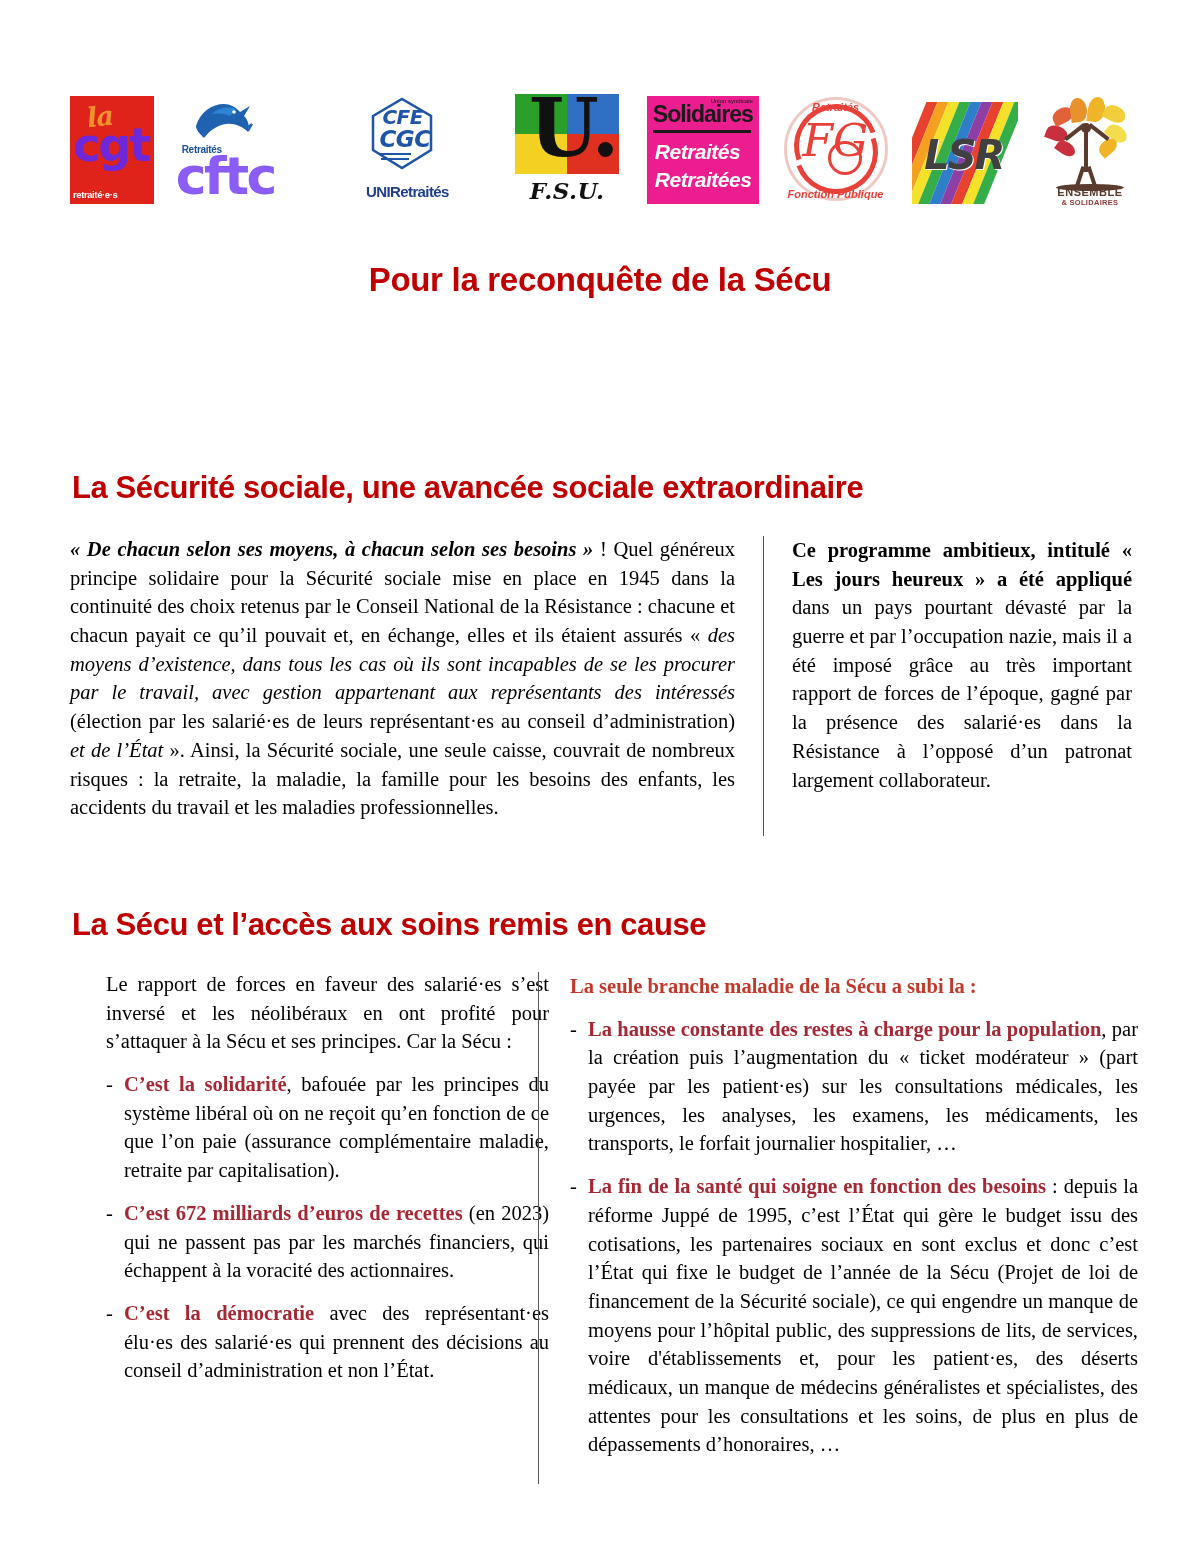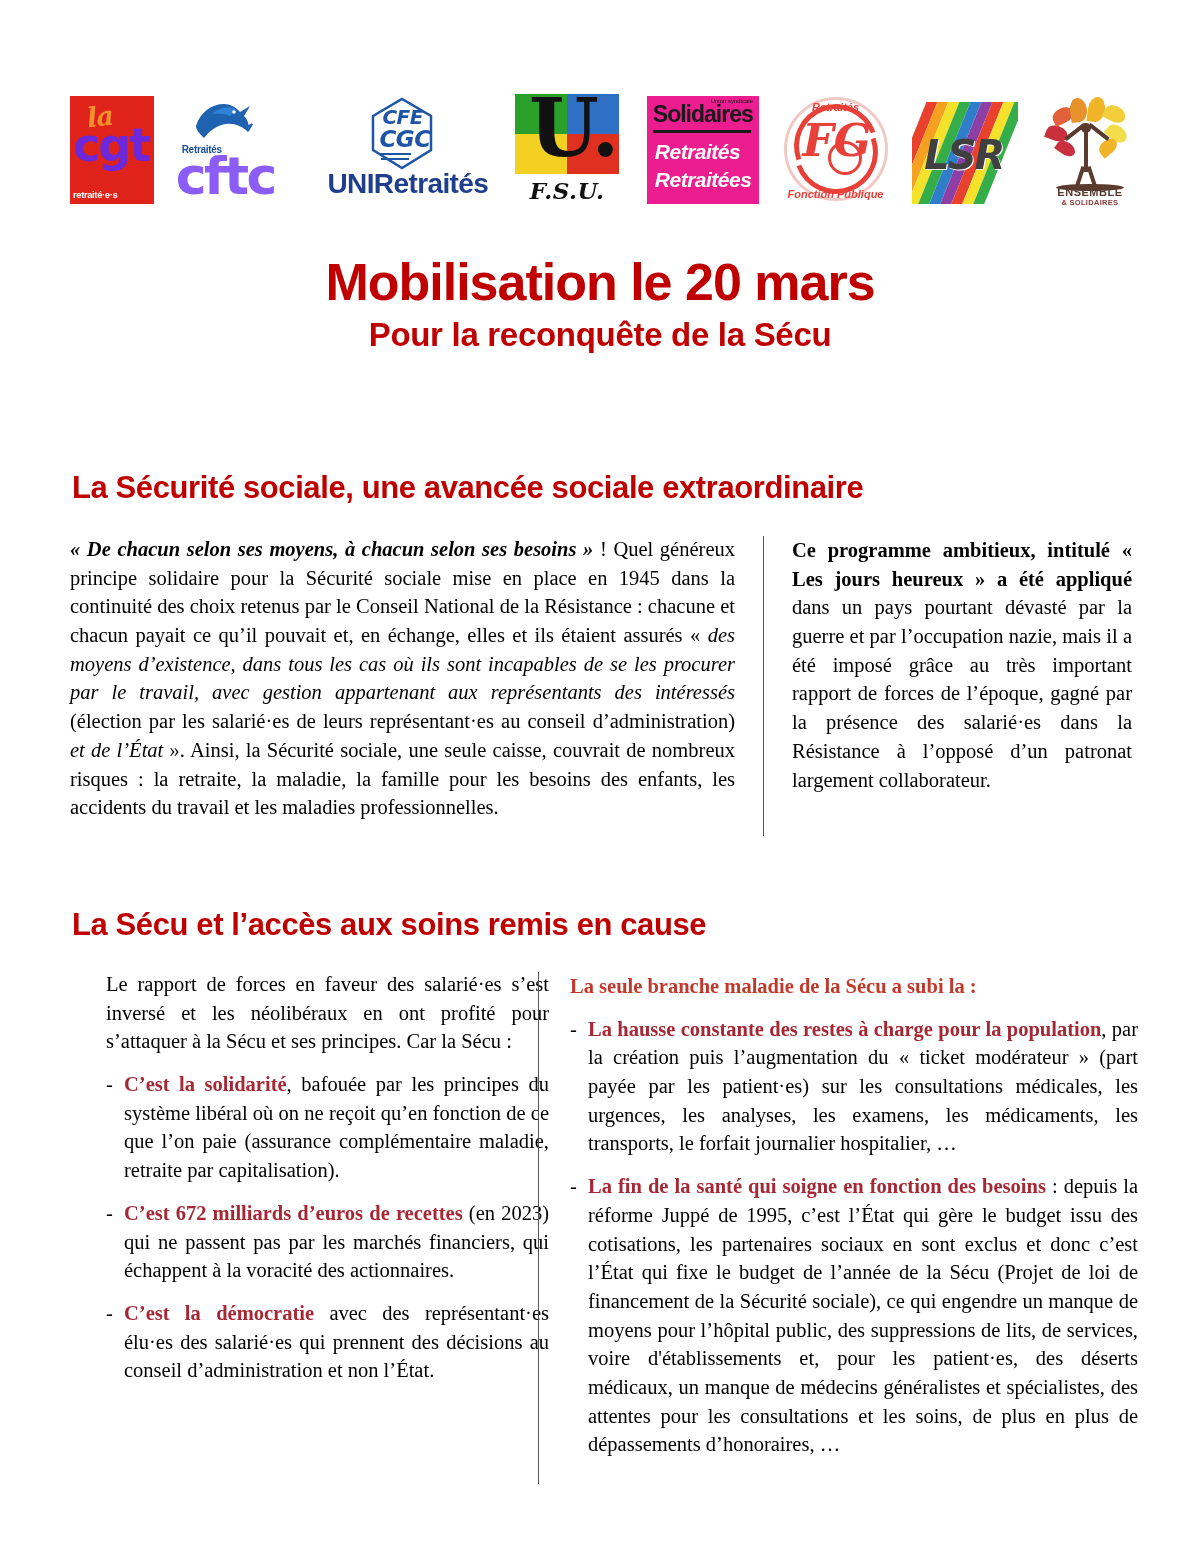--- a/index.html
+++ b/index.html
@@ -91,21 +91,21 @@
     font-family: "DejaVu Sans", sans-serif;
     font-style: italic; font-weight: 700;
     color: #1f55a6; letter-spacing: -0.5px;
   }
   .unir-cfe { left: 55px; top: 9px; font-size: 20px; }
   .unir-cgc { left: 52px; top: 30px; font-size: 23px; }
   .unir-label {
     position: absolute; left: 0; bottom: 4px; width: 160px;
     text-align: center;
     font-family: "Liberation Sans", sans-serif;
-    font-weight: 700; font-size: 28px; color: #1f3e8c;
+    font-weight: 700; font-size: 15px; color: #1f3e8c;
     letter-spacing: -0.6px;
   }
 
   
   .logo-fsu { width: 116px; height: 110px; }
   .fsu-grid {
     position: absolute; left: 6px; top: 0;
     width: 104px; height: 80px;
     display: grid;
     grid-template-columns: 1fr 1fr;
@@ -175,21 +175,21 @@
     width: 84px; height: 84px;
     border: 5px solid transparent;
     border-radius: 50%;
     box-sizing: border-box;
   }
   .fgr-arc-top { top: 8px; border-top-color: #e8413a; border-left-color:#e8413a; transform: rotate(25deg); }
   .fgr-arc-bot { top: 14px; border-bottom-color: #e8413a; border-right-color:#e8413a; transform: rotate(25deg); }
   .fgr-mono {
     position: absolute; left: 22px; top: 23px;
     font-family: "DejaVu Serif", serif;
-    font-weight: 700; font-size: 44px; color: #e8413a;
+    font-weight: 400; font-size: 44px; color: #e8413a;
     font-style: italic; line-height: 1;
   }
   .fgr-ring {
     position: absolute; left: 47px; top: 45px;
     width: 28px; height: 28px;
     border: 3px solid #e8413a; border-radius: 50%;
   }
   .fgr-top-txt, .fgr-bot-txt {
     position: absolute; width: 110px; text-align: center; left: 0;
     font-family: "Liberation Sans", sans-serif;
@@ -468,21 +468,20 @@
     <div class="ens-legL"></div>
     <div class="ens-legR"></div>
     <div class="ens-ground"></div>
     <div class="ens-name">ENSEMBLE</div>
     <div class="ens-name2">&amp; SOLIDAIRES</div>
   </div>
 
 </div>
 
 <div class="title-block">
-  <div class="title-main">Mobilisation le 20 mars</div>
   <div class="title-sub">
     <div>Pour la reconquête de la Sécu</div>
   </div>
 </div>
 
 <div class="sec-heading" id="sec1-heading">La Sécurité sociale, une avancée sociale extraordinaire</div>
 
 <div class="sec1-left">
   <p class="para"><span class="bold italic">« De chacun selon ses moyens, à chacun selon ses besoins »</span><span> ! Quel généreux principe solidaire pour la Sécurité sociale mise en place en 1945 dans la continuité des choix retenus par le Conseil National de la Résistance : chacune et chacun payait ce qu’il pouvait et, en échange, elles et ils étaient assurés « </span><span class="italic">des moyens d’existence, dans tous les cas où ils sont incapables de se les procurer par le travail, avec gestion appartenant aux représentants des intéressés</span><span> (élection par les salarié·es de leurs représentant·es au conseil d’administration)</span><span class="italic"> et de l’État</span><span> ». Ainsi, la Sécurité sociale, une seule caisse, couvrait de nombreux risques : la retraite, la maladie, la famille pour les besoins des enfants, les accidents du travail et les maladies professionnelles.</span></p>
 </div>

